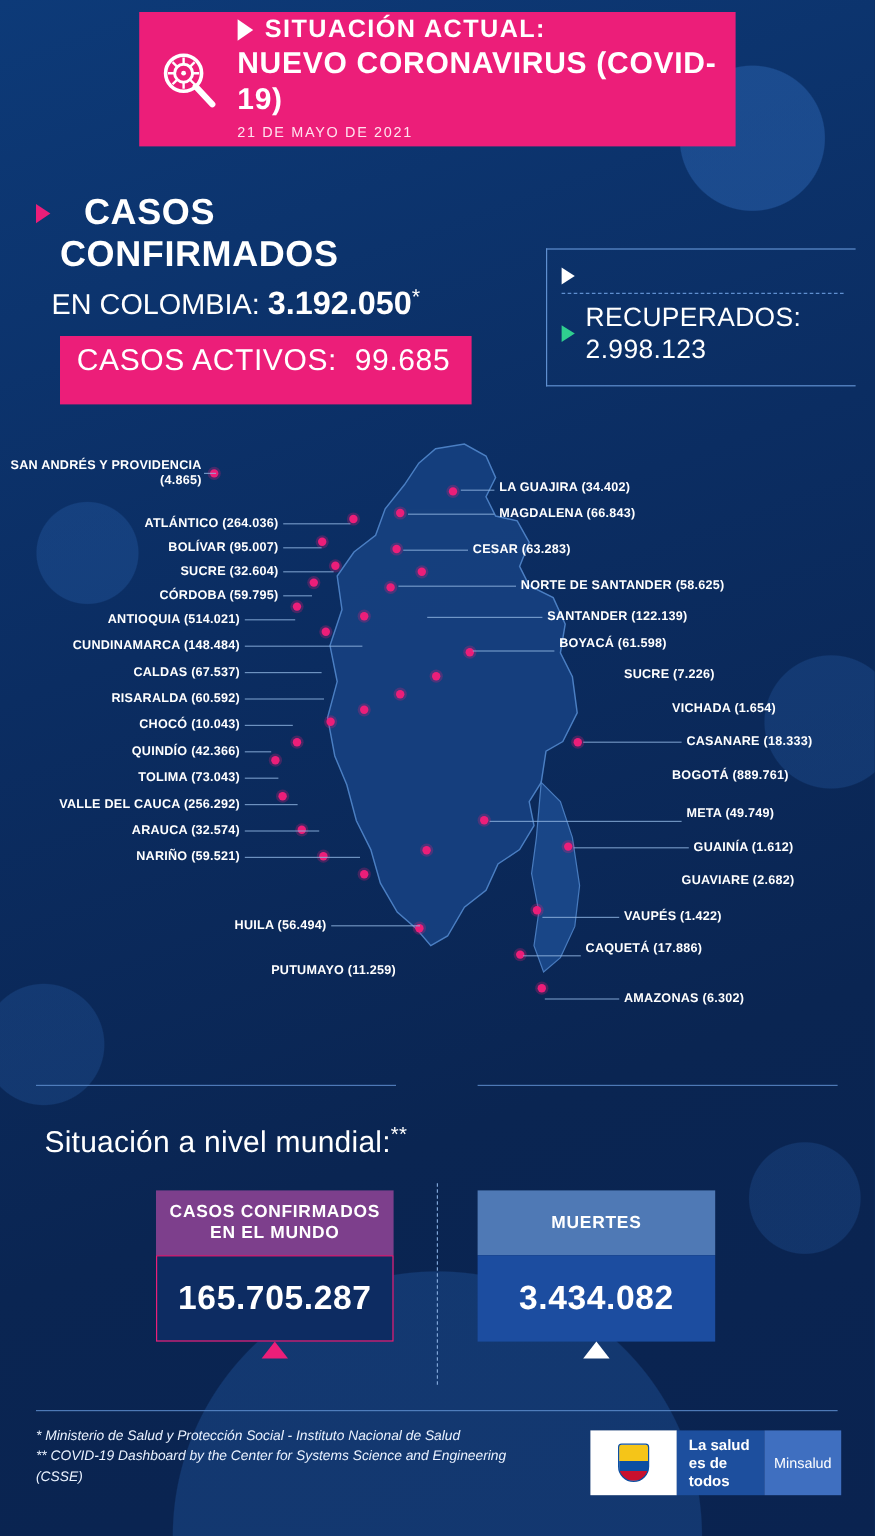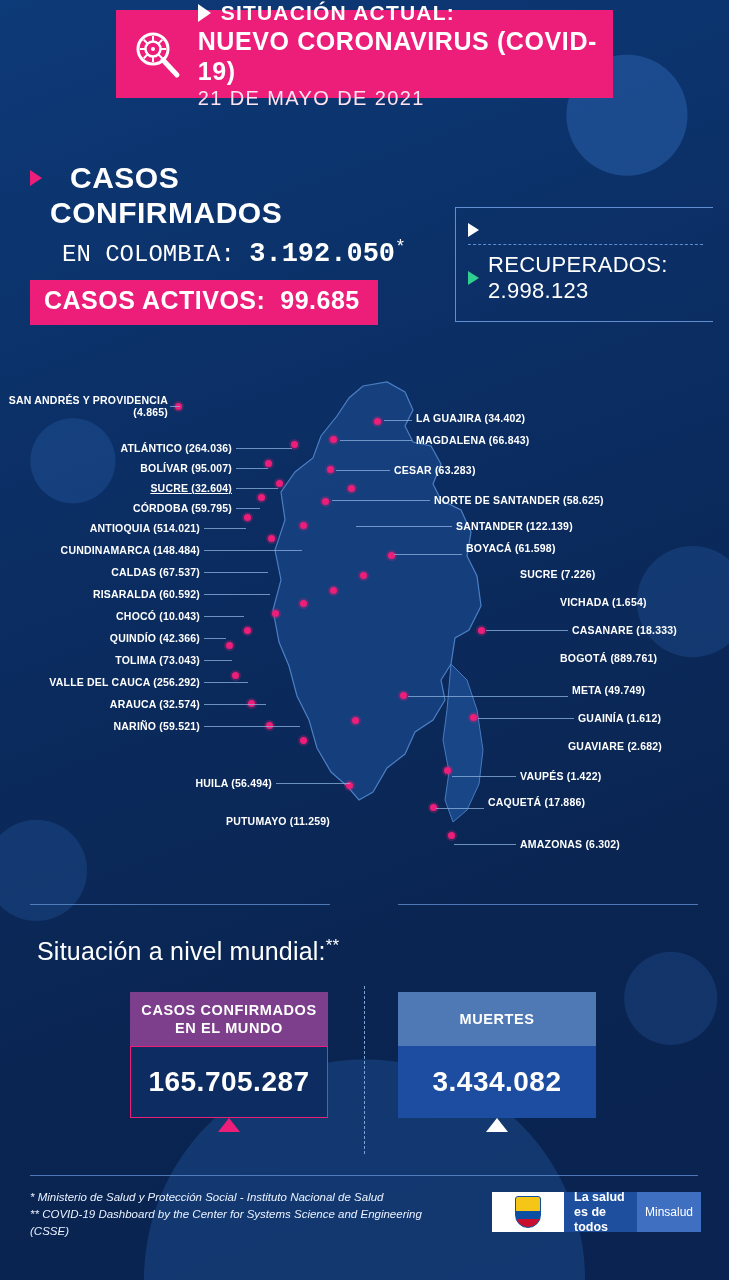--- a/index.html
+++ b/index.html
@@ -20,21 +20,21 @@
       radial-gradient(circle at 92% 78%, rgba(40,95,170,0.28) 0 46px, rgba(40,95,170,0) 47px),
       radial-gradient(circle at 50% 100%, rgba(30,80,150,0.45) 0 220px, rgba(30,80,150,0) 221px),
       linear-gradient(160deg, #0d3a78 0%, #0b2d62 38%, #0a2552 70%, #0a2350 100%);
     color: #ffffff;
   }
 
   
   .header-band {
     position: absolute;
     left: 116px; top: 10px;
-    width: 497px; height: 88px;
+    width: 497px; height: 112px;
     background: #ec1e79;
     display: flex;
     align-items: center;
   }
   .header-icon {
     width: 86px; height: 112px;
     display: flex; align-items: center; justify-content: center;
   }
   .header-arrow {
     width: 0; height: 0;
@@ -46,21 +46,21 @@
   .header-text { padding-top: 2px; }
   .h-line1 {
     font-size: 21px; letter-spacing: 1.2px; font-weight: bold;
     color: #ffffff; line-height: 26px;
   }
   .h-line2 {
     font-size: 25px; font-weight: bold; letter-spacing: 0.6px;
     color: #ffffff; line-height: 30px;
   }
   .h-line3 {
-    font-size: 20px; letter-spacing: 1.4px; color: #ffe3ef; line-height: 24px;
+    font-size: 12px; letter-spacing: 1.4px; color: #ffe3ef; line-height: 24px;
   }
   .head-row { display: flex; align-items: center; }
 
   
   .casos-block { position: absolute; left: 30px; top: 160px; width: 420px; }
   .casos-title-row { display: flex; align-items: flex-start; gap: 20px; }
   .tri-pink {
     width: 0; height: 0;
     border-left: 12px solid #ec1e79;
     border-top: 8px solid transparent;
@@ -68,30 +68,30 @@
     margin-top: 10px; margin-right: 8px;
   }
   .casos-word {
     font-size: 30px; font-weight: bold; letter-spacing: 0.5px; line-height: 35px;
   }
   .confirmados {
     font-size: 30px; font-weight: bold; letter-spacing: 0.5px; line-height: 35px;
     margin-left: 20px;
   }
   .en-colombia {
-    margin-left: 32px; font-size: 24px; line-height: 34px; font-weight: 300; font-family: Liberation Mono, monospace;
+    margin-left: 13px; font-size: 24px; line-height: 34px; font-weight: 300;
   }
   .en-colombia b { font-weight: bold; font-size: 27px; }
   .en-colombia sup { font-size: 18px; }
   .activos-bar {
-    margin-top: 8px;
+    margin-left: 20px; margin-top: 8px;
     background: #ec1e79;
     display: inline-block;
-    padding: 6px 18px 10px 14px;
-    font-size: 25px; font-weight: bold; letter-spacing: 0.5px;
+    padding: 6px 18px 22px 14px;
+    font-size: 25px; font-weight: normal; letter-spacing: 0.5px;
   }
 
   
   .side-stats {
     position: absolute; left: 455px; top: 207px; width: 258px;
     border-left: 1px solid #5f8fd0;
     border-top: 1px solid #5f8fd0;
     border-bottom: 1px solid #5f8fd0;
     padding: 10px 0 12px 0;
   }
@@ -109,21 +109,21 @@
     border-left: 11px solid #2fcf8f;
     border-top: 7px solid transparent;
     border-bottom: 7px solid transparent;
     margin-right: 9px;
   }
   .dashed-sep {
     border-top: 1px dashed #5f8fd0; margin: 2px 10px 2px 12px;
   }
 
   
-  .map-area { position: absolute; left: 0; top: 372px; width: 643px; height: 540px; }
+  .map-area { position: absolute; left: 0; top: 360px; width: 643px; height: 540px; }
   .map-shape {
     position: absolute; left: 255px; top: 8px;
     width: 250px; height: 510px;
   }
   .dept-label {
     position: absolute;
     font-size: 10.5px;
     font-weight: bold;
     letter-spacing: 0.2px;
     white-space: nowrap;
@@ -195,21 +195,21 @@
     border-left: 1px dashed #7ea4d6;
   }
 
   
   .footnotes {
     position: absolute; left: 30px; top: 1189px; width: 430px;
     font-size: 11.5px; font-style: italic; line-height: 17px; color: #eaf2ff;
   }
   .logo-bar {
     position: absolute; left: 492px; top: 1192px;
-    width: 209px; height: 40px;
+    width: 209px; height: 54px;
     display: flex;
   }
   .logo-shield {
     width: 72px; background: #ffffff;
     display: flex; align-items: center; justify-content: center;
   }
   .shield {
     width: 26px; height: 32px;
     background: linear-gradient(180deg,#f5c518 0%,#f5c518 45%,#0b4ea2 45%,#0b4ea2 72%,#c8102e 72%);
     border-radius: 3px 3px 13px 13px;
@@ -343,21 +343,21 @@
       <span>(264.036)</span>
     </div>
     <div class="leader" style="left:236px; top:76px; width:56px;"></div>
 
     <div class="dept-label left-side" style="left:0px; top:90px; width:232px;">
       <span>BOLÍVAR</span>
       <span>(95.007)</span>
     </div>
     <div class="leader" style="left:236px; top:96px; width:32px;"></div>
 
-    <div class="dept-label left-side" style="left:0px; top:110px; width:232px;text-decoration:underline;">
+    <div class="dept-label left-side" style="left:0px; top:110px; width:232px;">
       <span>SUCRE</span>
       <span>(32.604)</span>
     </div>
     <div class="leader" style="left:236px; top:116px; width:42px;"></div>
 
     <div class="dept-label left-side" style="left:0px; top:130px; width:232px;padding-left:20px;">
       <span>CÓRDOBA</span>
       <span>(59.795)</span>
     </div>
     <div class="leader" style="left:236px; top:136px; width:24px;"></div>

